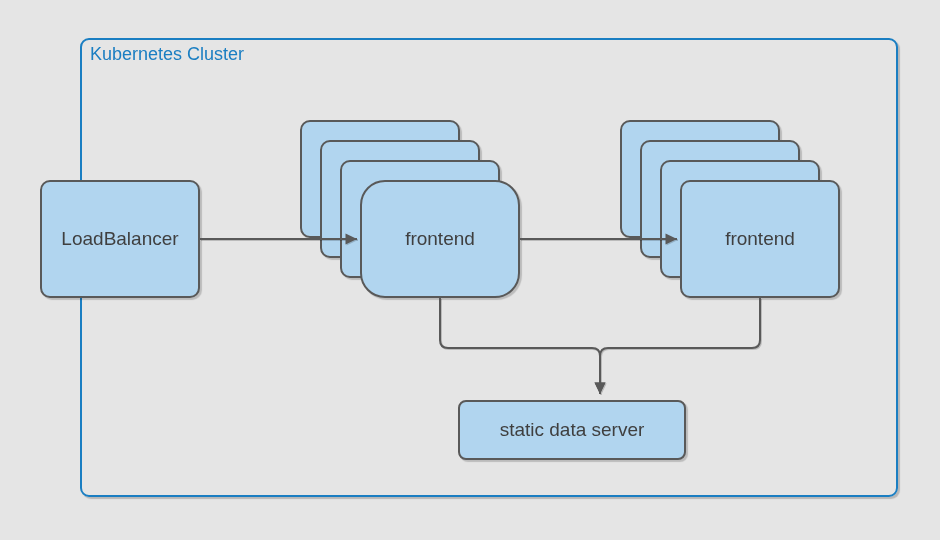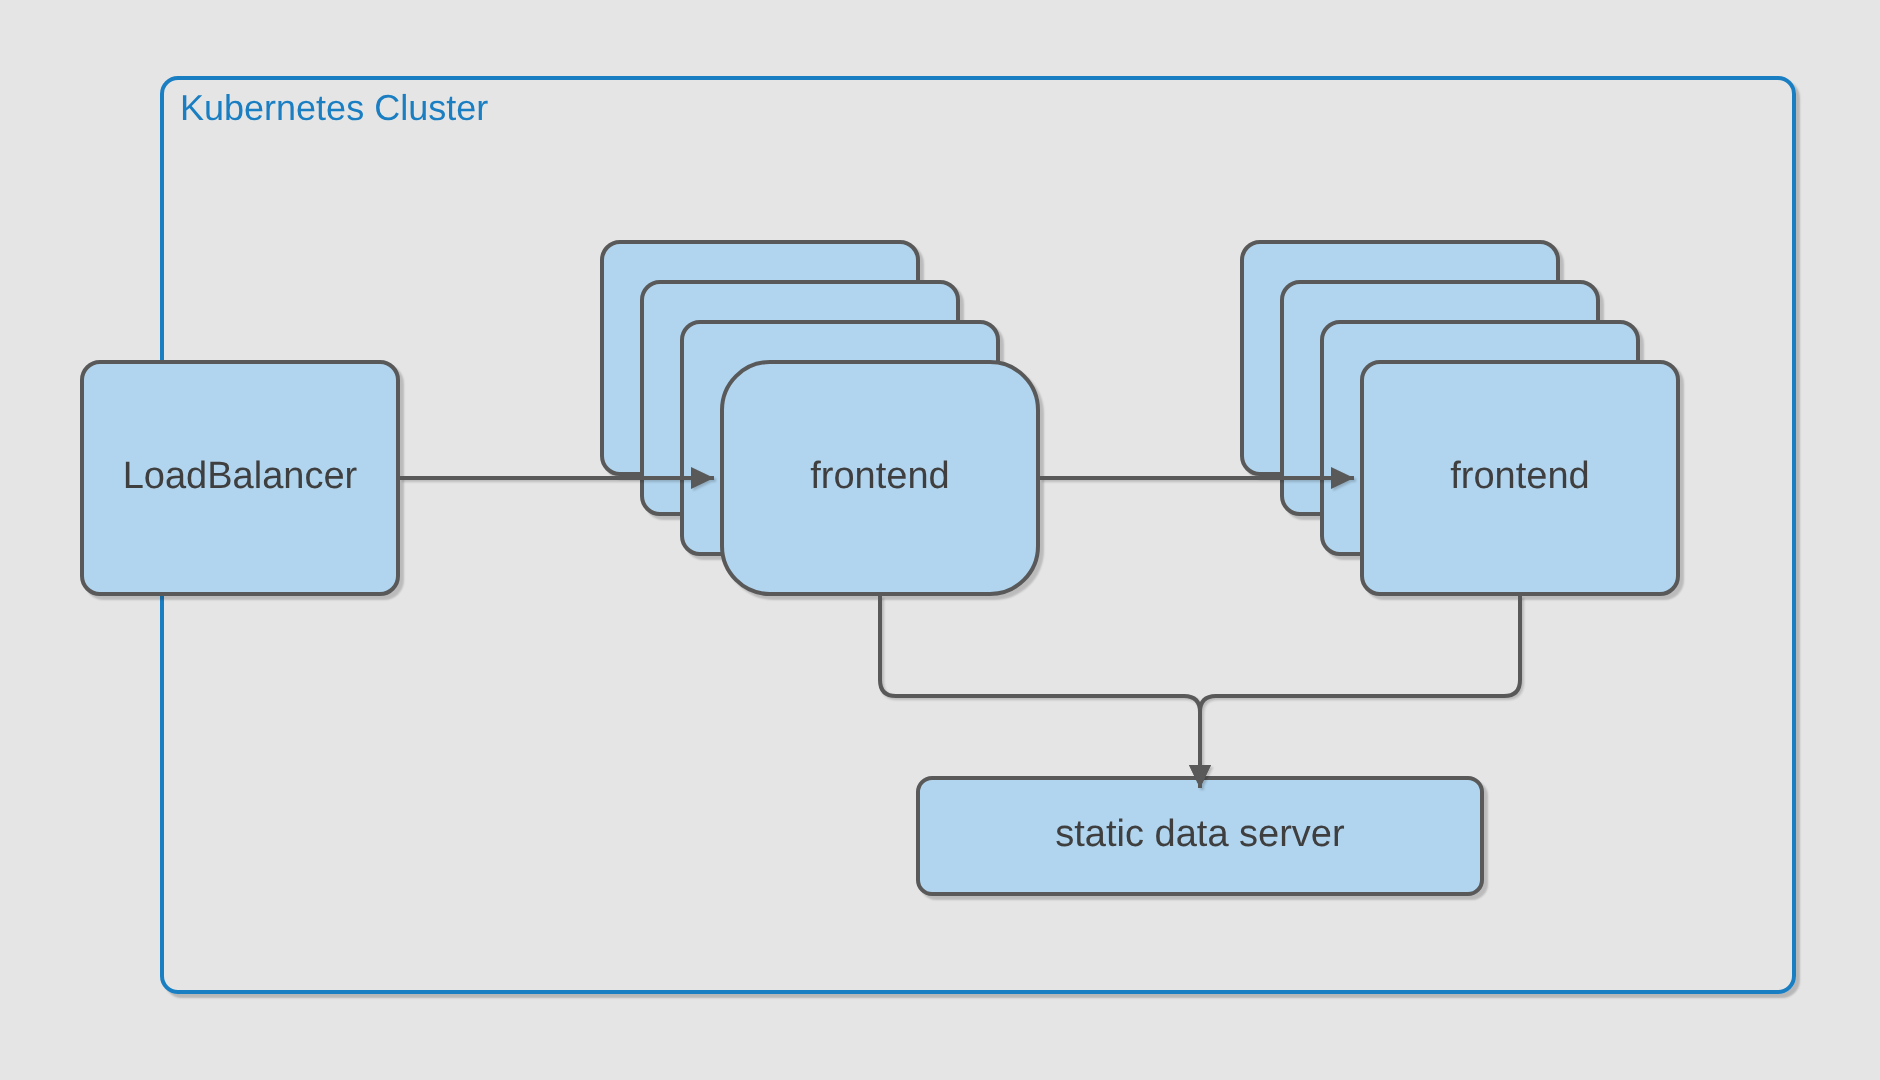--- a/index.html
+++ b/index.html
@@ -36,21 +36,21 @@
   .card{width:160px;height:118px;}
   .node-loadbalancer{left:40px;top:180px;width:160px;height:118px;}
   .fe-1{left:300px;top:120px;}
   .fe-2{left:320px;top:140px;}
   .fe-3{left:340px;top:160px;}
   .fe-4{left:360px;top:180px;border-radius:25px;}
   .be-1{left:620px;top:120px;}
   .be-2{left:640px;top:140px;}
   .be-3{left:660px;top:160px;}
   .be-4{left:680px;top:180px;}
-  .node-static{left:458px;top:388px;width:284px;height:60px;border-radius:8px;}
+  .node-static{left:458px;top:400px;width:228px;height:60px;border-radius:8px;}
   .edges{
     position:absolute;left:0;top:0;z-index:3;pointer-events:none;
     filter:drop-shadow(1px 1px 0.5px rgba(0,0,0,0.18));
   }
   .edge{stroke:var(--edge-color);stroke-width:2;fill:none;}
   .arrowhead{fill:var(--edge-color);}
 </style>
 </head>
 <body>
 

